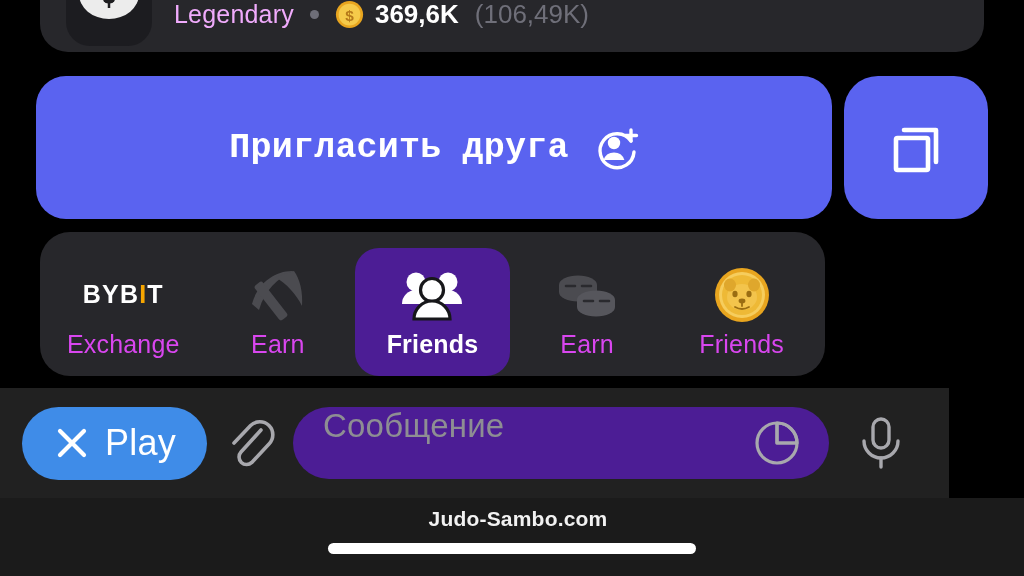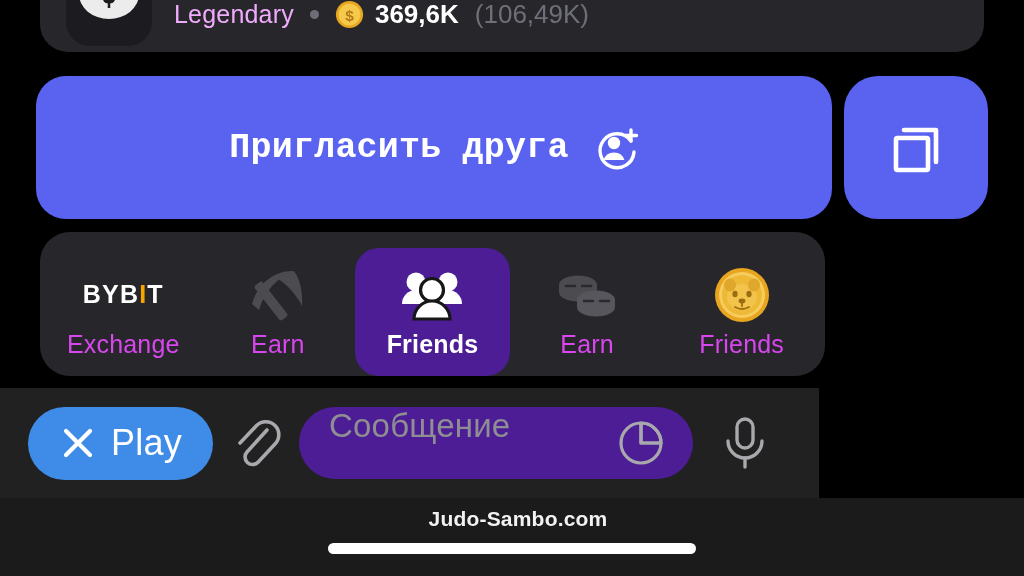--- a/index.html
+++ b/index.html
@@ -85,23 +85,23 @@
   .nav-item.active .nav-label { color:#ffffff; }
 
   .bybit-logo {
     font-size:25px; font-weight:bold; color:#ffffff;
     letter-spacing:1.2px; display:flex; align-items:center;
   }
   .bybit-i { color:#f7a600; }
 
   
   #tg-bar {
-    position:absolute; left:0; top:388px; width:819px; height:110px;
+    position:absolute; left:0; top:388px; width:949px; height:110px;
     background:#212121;
-    display:flex; align-items:center; padding:0 28px; gap:0;
+    display:flex; align-items:center; padding:0 22px; gap:0;
   }
   .play-btn {
     width:185px; height:73px; border-radius:37px; background:#3f8ce8;
     border:none; display:flex; align-items:center; justify-content:center;
     gap:14px; cursor:pointer; flex:0 0 auto;
   }
   .play-label { color:#fff; font-size:36px; letter-spacing:.3px; }
   .attach-btn {
     flex:0 0 auto; width:86px; display:flex; align-items:center;
     justify-content:center; cursor:pointer;

